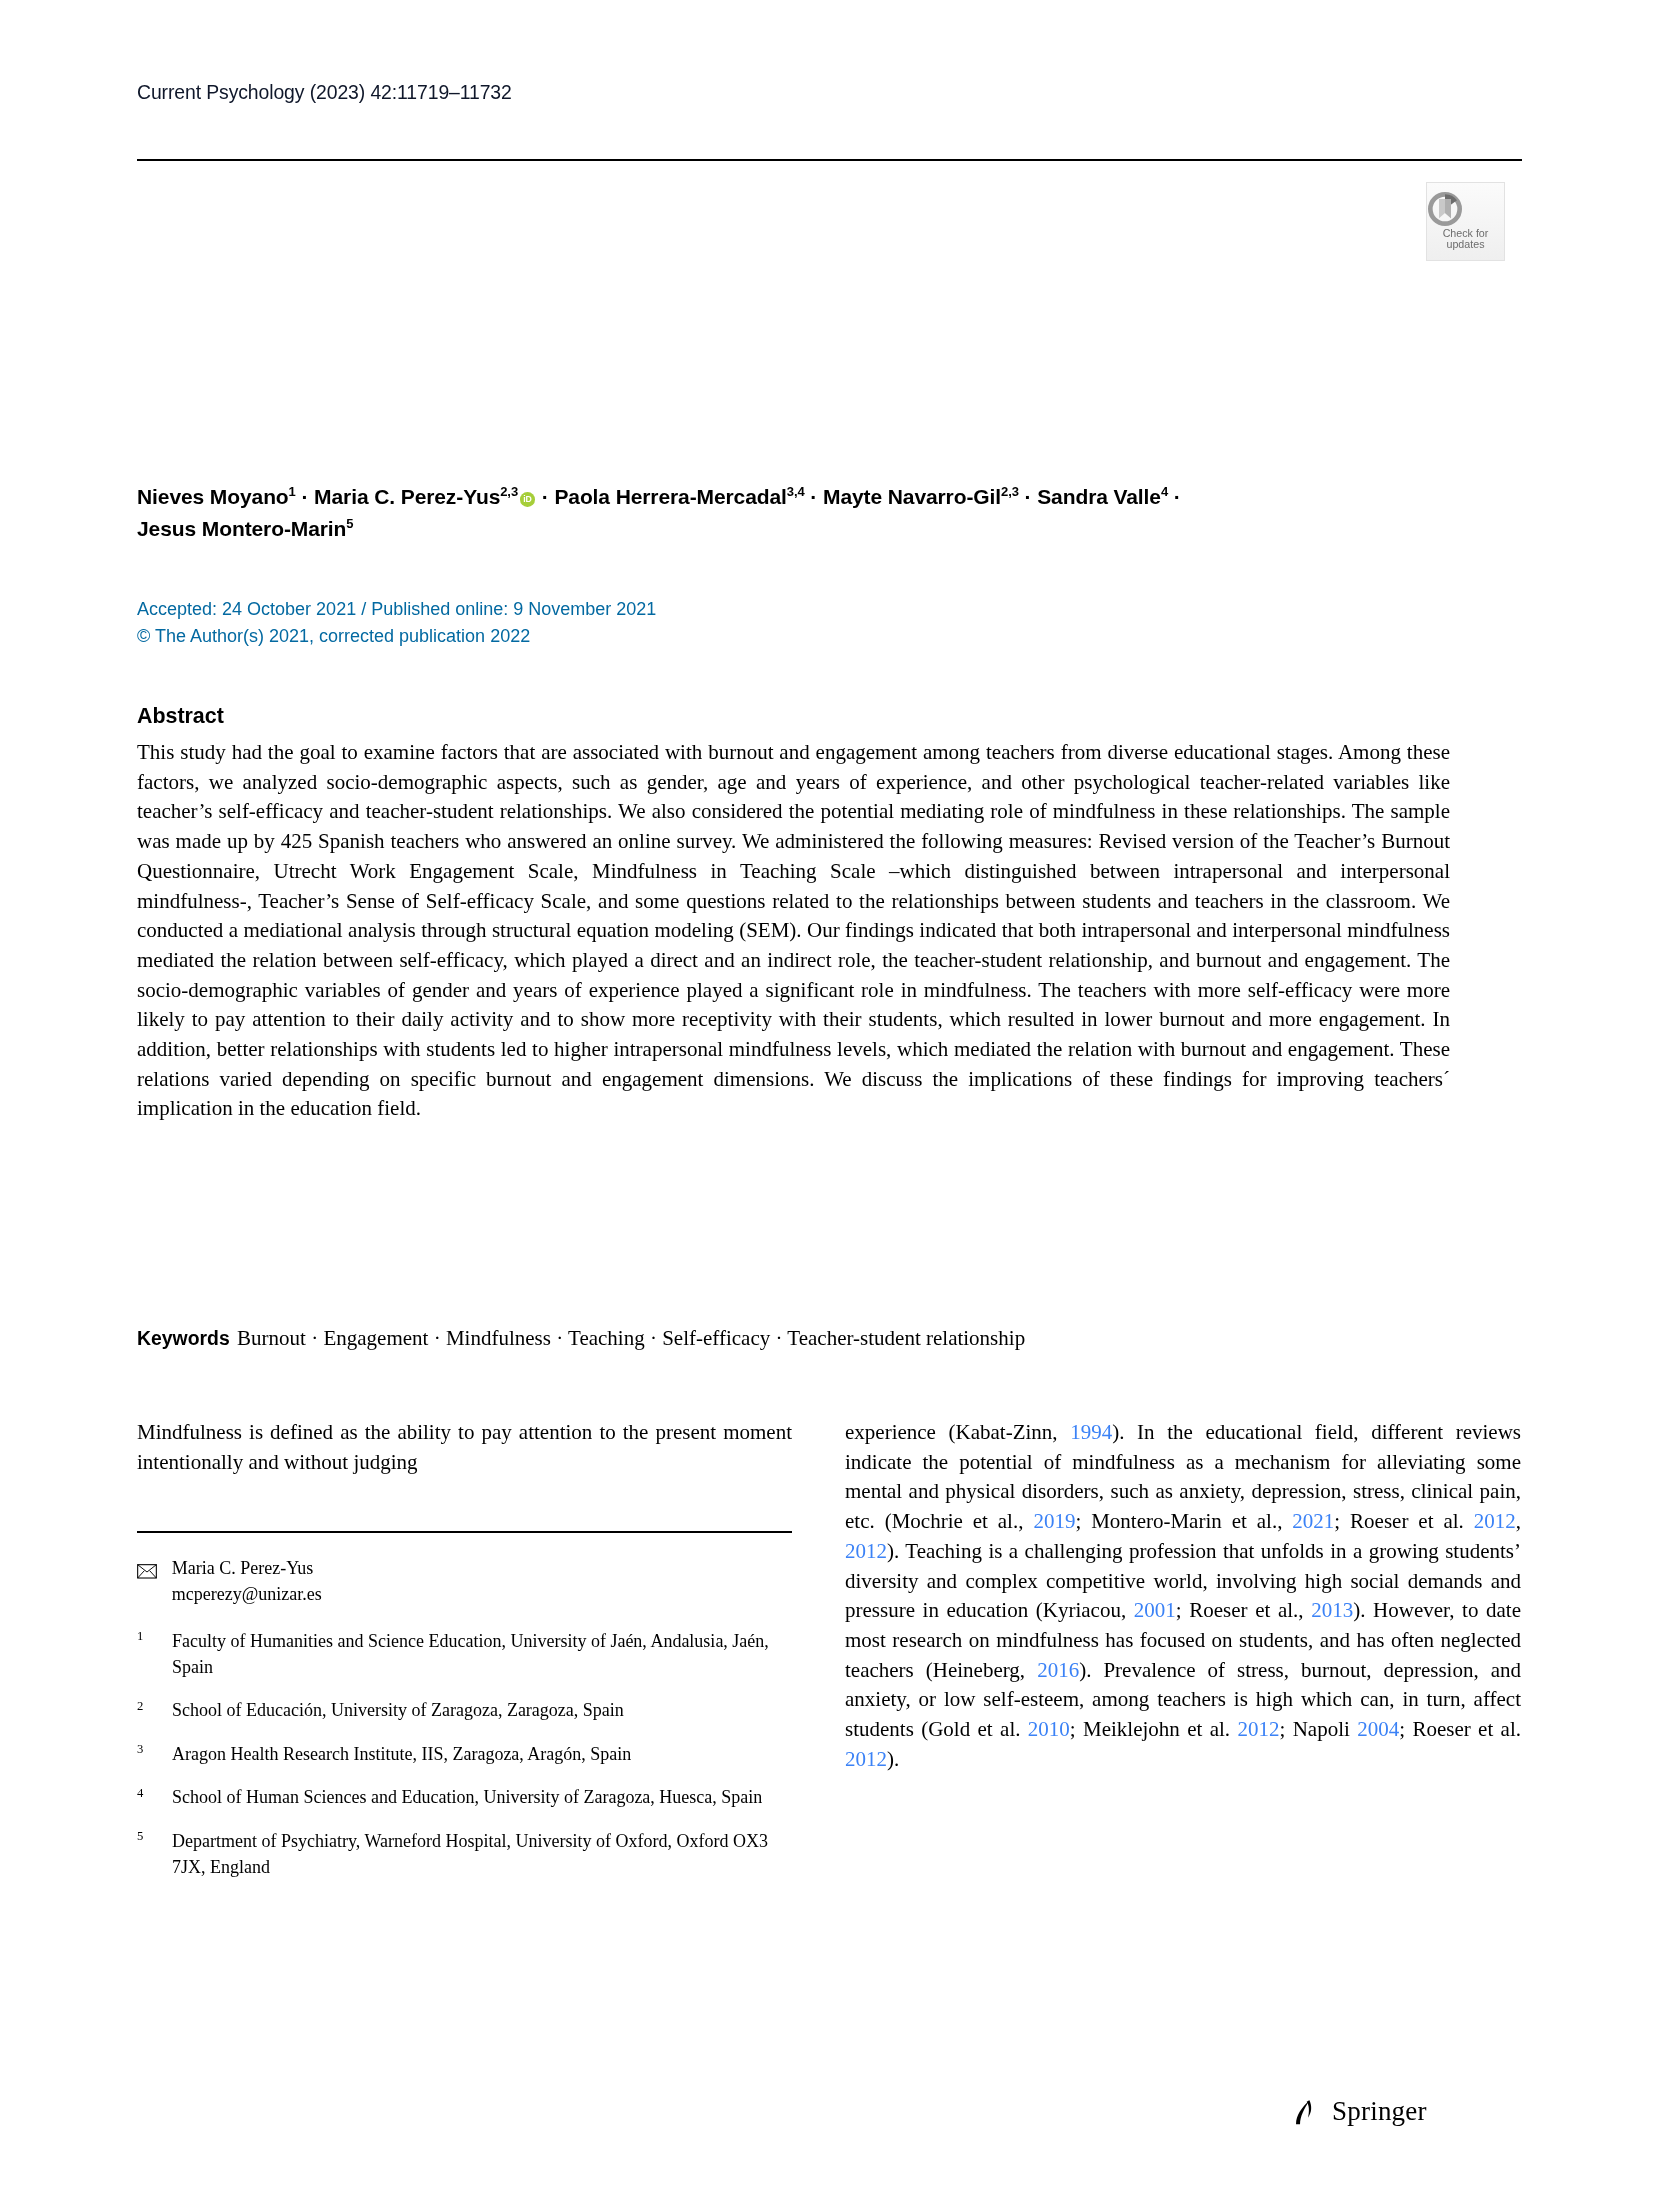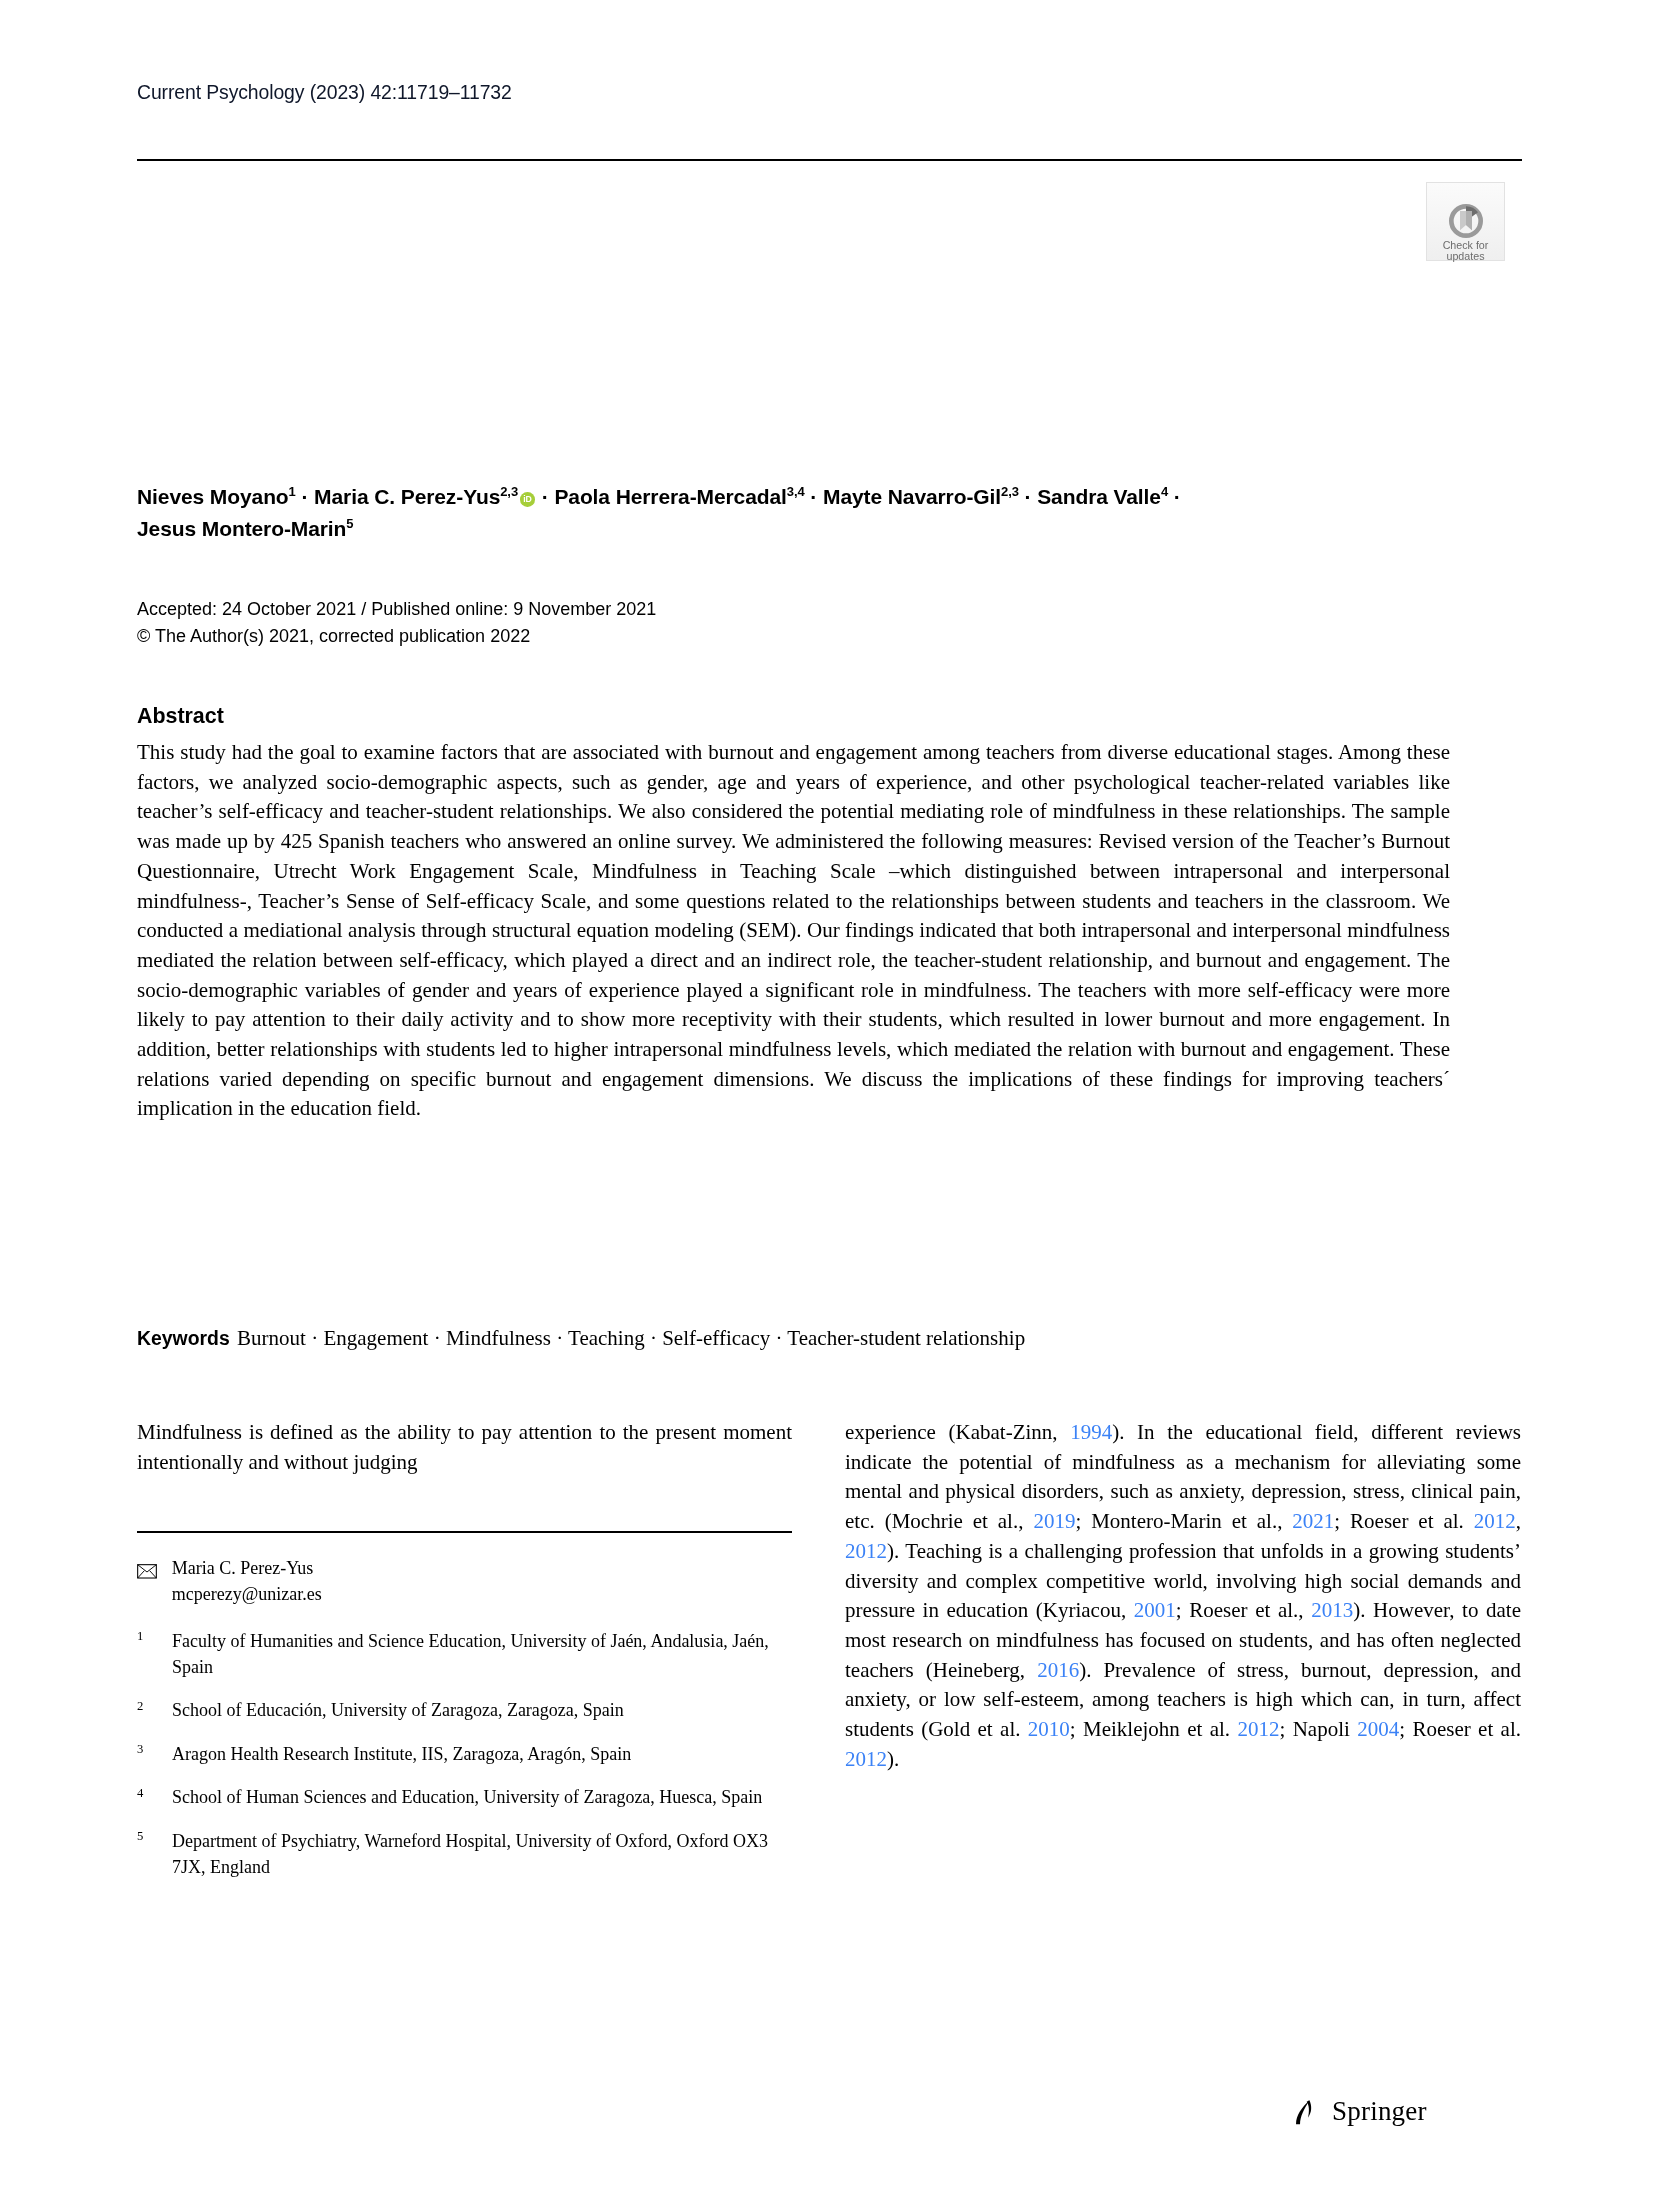--- a/index.html
+++ b/index.html
@@ -46,23 +46,22 @@
     position: absolute;
     left: 1426px;
     top: 182px;
     width: 79px;
     height: 79px;
     background: linear-gradient(#fbfbfb, #efefef);
     border: 0.7px solid #e2e2e2;
     box-sizing: border-box;
     display: flex;
     flex-direction: column;
-    align-items: center;
     justify-content: flex-start;
-    padding-top: 20px;
+    padding-top: 8px;
   }
   .crossmark .cm-mark {
     width: 36px;
     height: 36px;
     position: relative;
   }
   .crossmark .cm-label {
     font-family: "Liberation Sans", sans-serif;
     font-size: 10.7px;
     line-height: 1.02;
@@ -123,21 +122,21 @@
 
   
   .dates {
     position: absolute;
     left: 137px;
     top: 596px;
     width: 1272px;
     font-family: "Liberation Sans", sans-serif;
     font-size: 18px;
     line-height: 1.52;
-    color: #000000;
+    color: #0369a1;
   }
 
   
   .abstract-head {
     position: absolute;
     left: 137px;
     top: 704px;
     font-family: "Liberation Sans", sans-serif;
     font-weight: bold;
     font-size: 21.4px;

